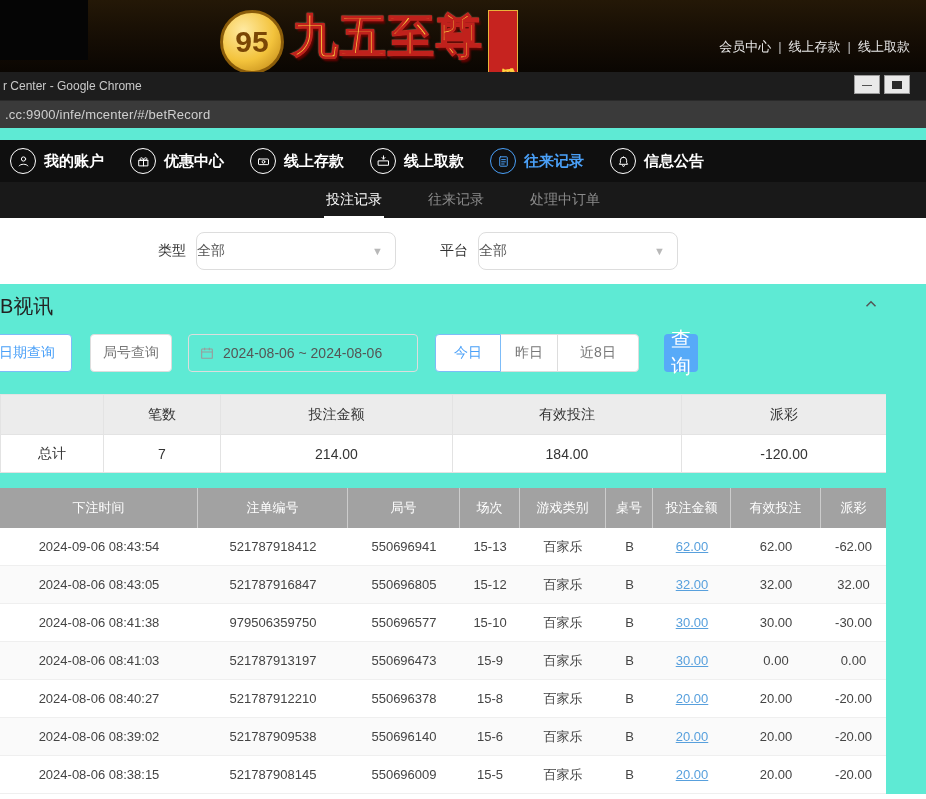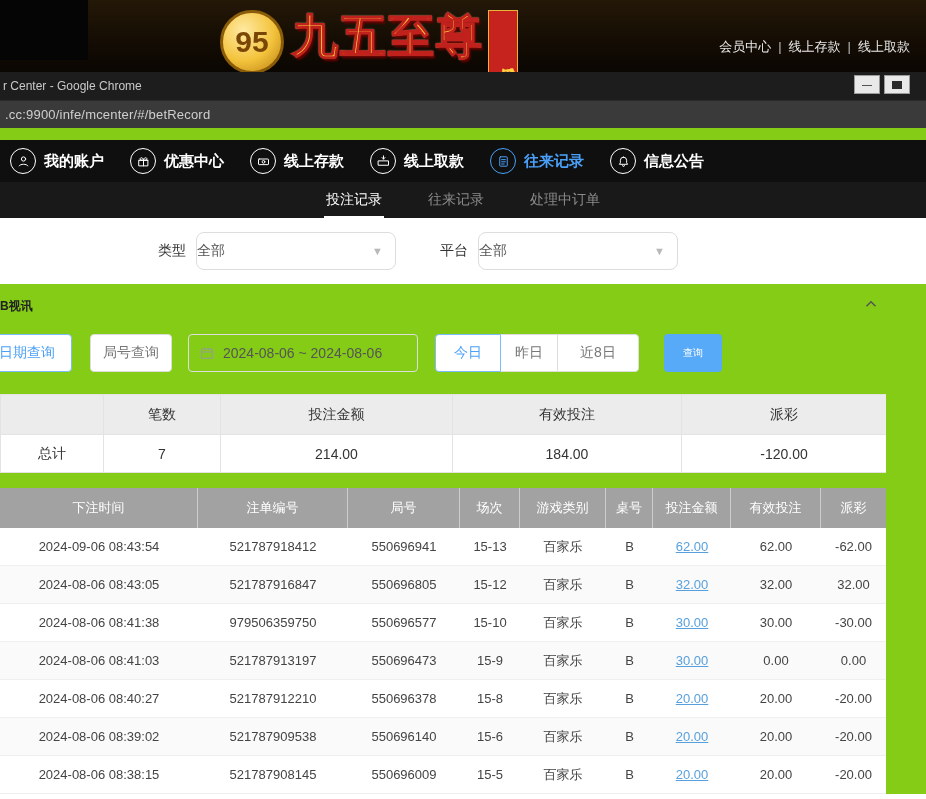--- a/index.html
+++ b/index.html
@@ -44,63 +44,63 @@
   .win-controls { position:absolute; right:16px; top:3px; display:flex; gap:4px; }
   .win-btn {
     width:26px; height:19px; background:#e9e9e9; border:1px solid #9a9a9a;
     display:flex; align-items:center; justify-content:center; font-size:10px; color:#222; cursor:pointer;
   }
   .win-btn .maxsq { width:10px; height:8px; background:#2b2b2b; }
   .addressbar { height:28px; background:#3a3a3a; display:flex; align-items:center; border-top:1px solid #2a2a2a; }
   .url-text { color:#cfcfcf; font-size:13px; padding-left:5px; letter-spacing:.2px; }
 
   
-  .page { background:#84cc16; padding-top:12px; }
+  .page { background:#5eead4; padding-top:12px; }
 
   .navbar { height:42px; background:#0f0f0f; display:flex; align-items:center; padding-left:10px; gap:26px; }
   .nav-item { display:flex; align-items:center; gap:8px; color:#fff; font-size:15px; font-weight:600; cursor:pointer; }
   .nav-item.active { color:#4aa0f8; }
   .nav-ic { width:26px; height:26px; border:1.6px solid currentColor; border-radius:50%;
     display:flex; align-items:center; justify-content:center; }
   .nav-ic svg { width:15px; height:15px; stroke:currentColor; fill:none; stroke-width:1.6; stroke-linecap:round; stroke-linejoin:round; }
 
   .subtabs { height:36px; background:#191919; display:flex; justify-content:center; gap:42px; }
   .subtab { color:#8b8b8b; font-size:14px; line-height:34px; border-bottom:2px solid transparent; cursor:pointer; padding:0 2px; }
   .subtab.active { color:#fff; border-bottom-color:#fff; }
 
   .filterbar { display:flex; align-items:center; padding:14px 0 14px 158px; background:#fff; }
   .f-label { font-size:14px; color:#333; margin-right:10px; }
   .f-label.second { margin-left:44px; }
   .dropdown { position:relative; width:200px; height:38px; border:1px solid #ddd; border-radius:8px;
     display:flex; align-items:center; font-size:14px; color:#555; background:#fff; cursor:pointer; }
   .dropdown .caret { position:absolute; right:12px; color:#b8b8b8; font-size:11px; }
 
   .section-row { height:36px; display:flex; align-items:center; justify-content:space-between; padding-right:46px; margin-top:4px; }
-  .section-title { font-size:12px; font-weight:bold; color:#222; }
+  .section-title { font-size:20px; font-weight:normal; color:#222; }
   .collapse svg { width:18px; height:18px; stroke:#555; fill:none; stroke-width:2; cursor:pointer; }
 
   .querybar { display:flex; align-items:center; margin:10px 0 22px 0; }
   .qbtn { height:38px; border:1px solid #ddd; border-radius:4px; background:#fff; font-size:14px; color:#777;
     display:flex; align-items:center; justify-content:center; cursor:pointer; }
   .qbtn.blue { border-color:#7dbcf8; color:#4aa0f8; }
   .btn-datequery { width:90px; margin-left:-18px; }
   .btn-roundquery { width:82px; margin-left:18px; }
   .datebox { margin-left:16px; width:230px; height:38px; border:1px solid #ddd; border-radius:4px;
     display:flex; align-items:center; padding-left:10px; gap:8px; font-size:14px; color:#555; cursor:pointer; }
   .datebox svg { width:16px; height:16px; stroke:#9a9a9a; fill:none; stroke-width:1.6; }
   .seg { display:flex; margin-left:17px; }
   .seg .qbtn { border-radius:0; margin-left:-1px; }
   .seg .qbtn:first-child { border-radius:4px 0 0 4px; margin-left:0; }
   .seg .qbtn:last-child { border-radius:0 4px 4px 0; }
   .seg .qbtn.blue { position:relative; z-index:1; }
   .seg-today { width:66px; }
   .seg-yest { width:58px; }
   .seg-r8 { width:82px; }
-  .btn-search { margin-left:25px; width:58px; height:38px; background:#57aaf8; border:none; border-radius:4px;
-    color:#fff; font-size:10px; display:flex; align-items:center; justify-content:center; cursor:pointer; }
+  .btn-search { margin-left:25px; width:34px; height:38px; background:#57aaf8; border:none; border-radius:4px;
+    color:#fff; font-size:20px; display:flex; align-items:center; justify-content:center; cursor:pointer; }
 
   
   .sum-table { width:886px; border:1px solid #e3e3e3; border-bottom:none; }
   .sum-row { display:grid; grid-template-columns:103px 117px 232px 229px 204px; }
   .sum-row > div { border-right:1px solid #e3e3e3; border-bottom:1px solid #e3e3e3;
     display:flex; align-items:center; justify-content:center; font-size:14px; }
   .sum-row > div:last-child { border-right:none; }
   .sum-head > div { height:40px; background:#ececec; color:#333; }
   .sum-body > div { height:38px; background:#fff; color:#333; }
   .neg { color:#ee4c4c; }

